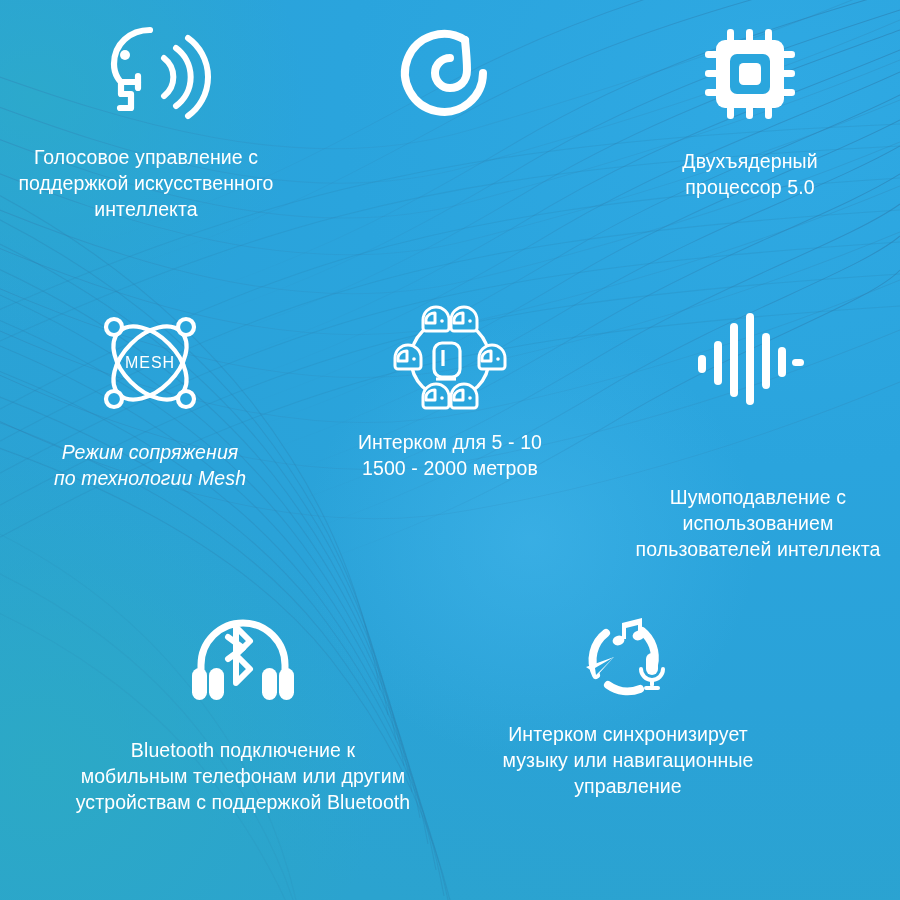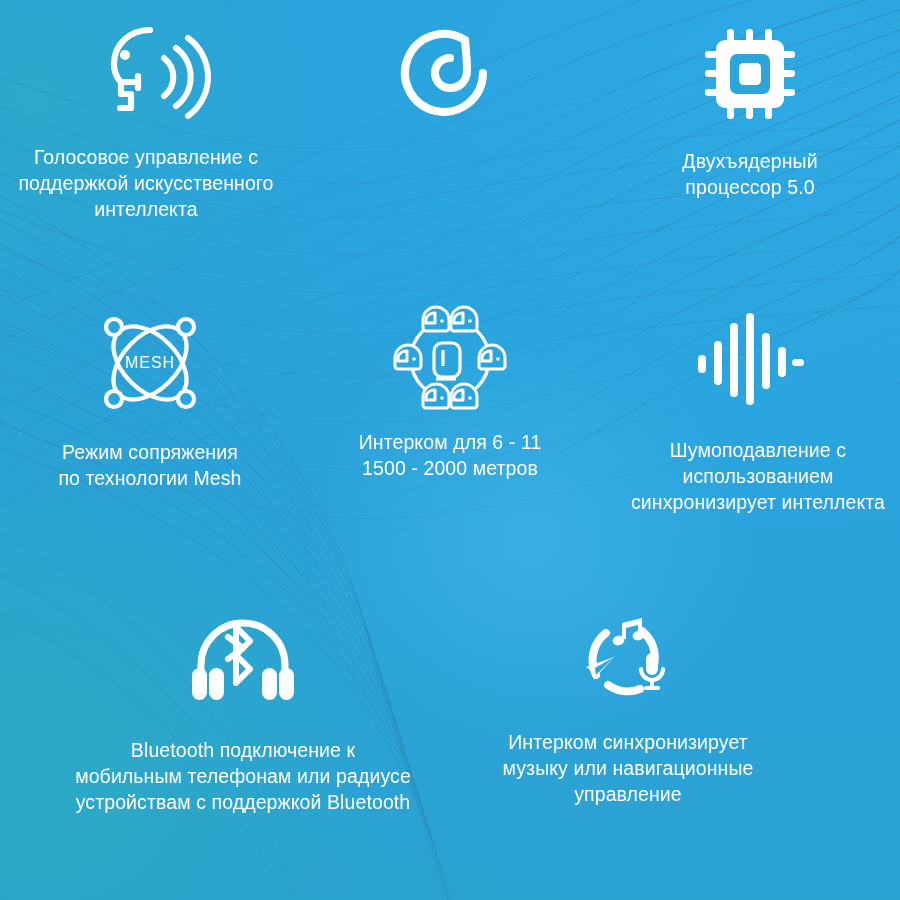--- a/index.html
+++ b/index.html
@@ -54,39 +54,39 @@
 
   
   .r1 .icon-wrap { height:120px; padding-top:62px; }
   .r1 .caption { margin-top:22px; }
   .cell-voice .caption  { margin-top:24px; }
   .cell-hires .caption  { margin-top:30px; }
   .cell-cpu   .caption  { margin-top:28px; }
 
   
   .r2 .icon-wrap { height:130px; padding-top:24px; }
-  .cell-mesh .caption     { margin-top:24px; }
+  .cell-mesh .caption     { margin-top:24px;font-style:italic; }
   .cell-intercom .caption { margin-top:14px; }
   .cell-noise .caption    { margin-top:22px; }
   .cell-intercom .icon-wrap { padding-top:8px; }
   .cell-noise .icon-wrap    { padding-top:10px; }
 
   
   .r3 { justify-content:flex-start; }
   .r3 .icon-wrap { height:120px; padding-top:34px; }
   .cell-bt .caption    { margin-top:32px; }
-  .cell-music .caption { margin-top:24px; }
+  .cell-music .caption { margin-top:16px; }
 
   
   .cell-voice    { grid-column:1; grid-row:1; }
   .cell-hires    { grid-column:2; grid-row:1; }
   .cell-cpu      { grid-column:3; grid-row:1; }
   .cell-mesh     { grid-column:1; grid-row:2; }
   .cell-intercom { grid-column:2; grid-row:2; }
-  .cell-noise    { grid-column:3; grid-row:2; }
+  .cell-noise    { grid-column:3; grid-row:2;gap:47px; }
   .cell-bt       { grid-column:1 / span 2; grid-row:3; }
   .cell-music    { grid-column:3; grid-row:3; }
 
   .cell-bt    { padding-left:12px; }
   .cell-bt .icon-wrap, .cell-bt .caption { transform:translateX(-63px); }
   .cell-music .icon-wrap, .cell-music .caption { transform:translateX(-122px); }
   .cell-noise .caption { transform:translateX(8px); }
   .cell-voice .caption { transform:translateX(-4px); }
 
   .line { display:block; }
@@ -306,21 +306,21 @@
             </g>
             <g transform="translate(61,81)">
               <path d="M13,0 A13,13 0 0 1 26,13 v8 a3,3 0 0 1 -3,3 h-20 a3,3 0 0 1 -3,-3 v-8 A13,13 0 0 1 13,0 z"></path>
               <path d="M3,12 a9,9 0 0 1 9,-6 v10 h-9 z"></path>
               <circle cx="19" cy="14" r="1.8" fill="#ffffff" stroke="none"></circle>
             </g>
           </g>
         </svg>
       </div>
       <div class="caption">
-        <span class="line">Интерком для 6 - 11</span>
+        <span class="line">Интерком для 5 - 10</span>
         <span class="line">1500 - 2000 метров</span>
       </div>
     </div>
 
     <div class="cell r2 cell-noise">
       <div class="icon-wrap">
         <svg width="108" height="104" viewBox="0 0 108 104">
           <g fill="#ffffff">
             <rect x="2" y="44" width="8" height="18" rx="4"></rect>
             <rect x="18" y="30" width="8" height="44" rx="4"></rect>
@@ -329,41 +329,41 @@
             <rect x="66" y="22" width="8" height="56" rx="4"></rect>
             <rect x="82" y="36" width="8" height="30" rx="4"></rect>
             <rect x="96" y="48" width="12" height="7" rx="3.5"></rect>
           </g>
           <path d="M34,16 a5,5 0 0 1 10,0" fill="none" stroke="#ffffff" stroke-width="0"></path>
         </svg>
       </div>
       <div class="caption">
         <span class="line">Шумоподавление с</span>
         <span class="line">использованием</span>
-        <span class="line">синхронизирует интеллекта</span>
+        <span class="line">пользователей интеллекта</span>
       </div>
     </div>
 
     <div class="cell r3 cell-bt">
       <div class="icon-wrap">
         <svg width="104" height="84" viewBox="0 0 104 84">
           <path d="M10,60 L10,44 A42,42 0 0 1 94,44 L94,60" fill="none" stroke="#ffffff" stroke-width="7" stroke-linecap="round"></path>
           <g fill="#ffffff">
             <rect x="1" y="47" width="15" height="32" rx="7.5"></rect>
             <rect x="18" y="47" width="15" height="32" rx="7.5"></rect>
             <rect x="71" y="47" width="15" height="32" rx="7.5"></rect>
             <rect x="88" y="47" width="15" height="32" rx="7.5"></rect>
           </g>
           <path d="M45,6 L59,20 L45,34 L45,6 L45,34 L45,62 L59,48 L45,34" fill="none" stroke="#ffffff" stroke-width="6" stroke-linejoin="round" stroke-linecap="round"></path>
           <path d="M37,16 L52,27 M37,38 L52,27" fill="none" stroke="#ffffff" stroke-width="6" stroke-linecap="round"></path>
         </svg>
       </div>
       <div class="caption">
         <span class="line">Bluetooth подключение к</span>
-        <span class="line">мобильным телефонам или радиусе</span>
+        <span class="line">мобильным телефонам или другим</span>
         <span class="line">устройствам с поддержкой Bluetooth</span>
       </div>
     </div>
 
     <div class="cell r3 cell-music">
       <div class="icon-wrap">
         <svg width="96" height="92" viewBox="0 0 96 92">
           <g fill="none" stroke="#ffffff" stroke-width="8" stroke-linecap="round">
             <path d="M16,62 A34,34 0 0 1 26,20"></path>
             <path d="M62,18 A34,34 0 0 1 74,52"></path>

